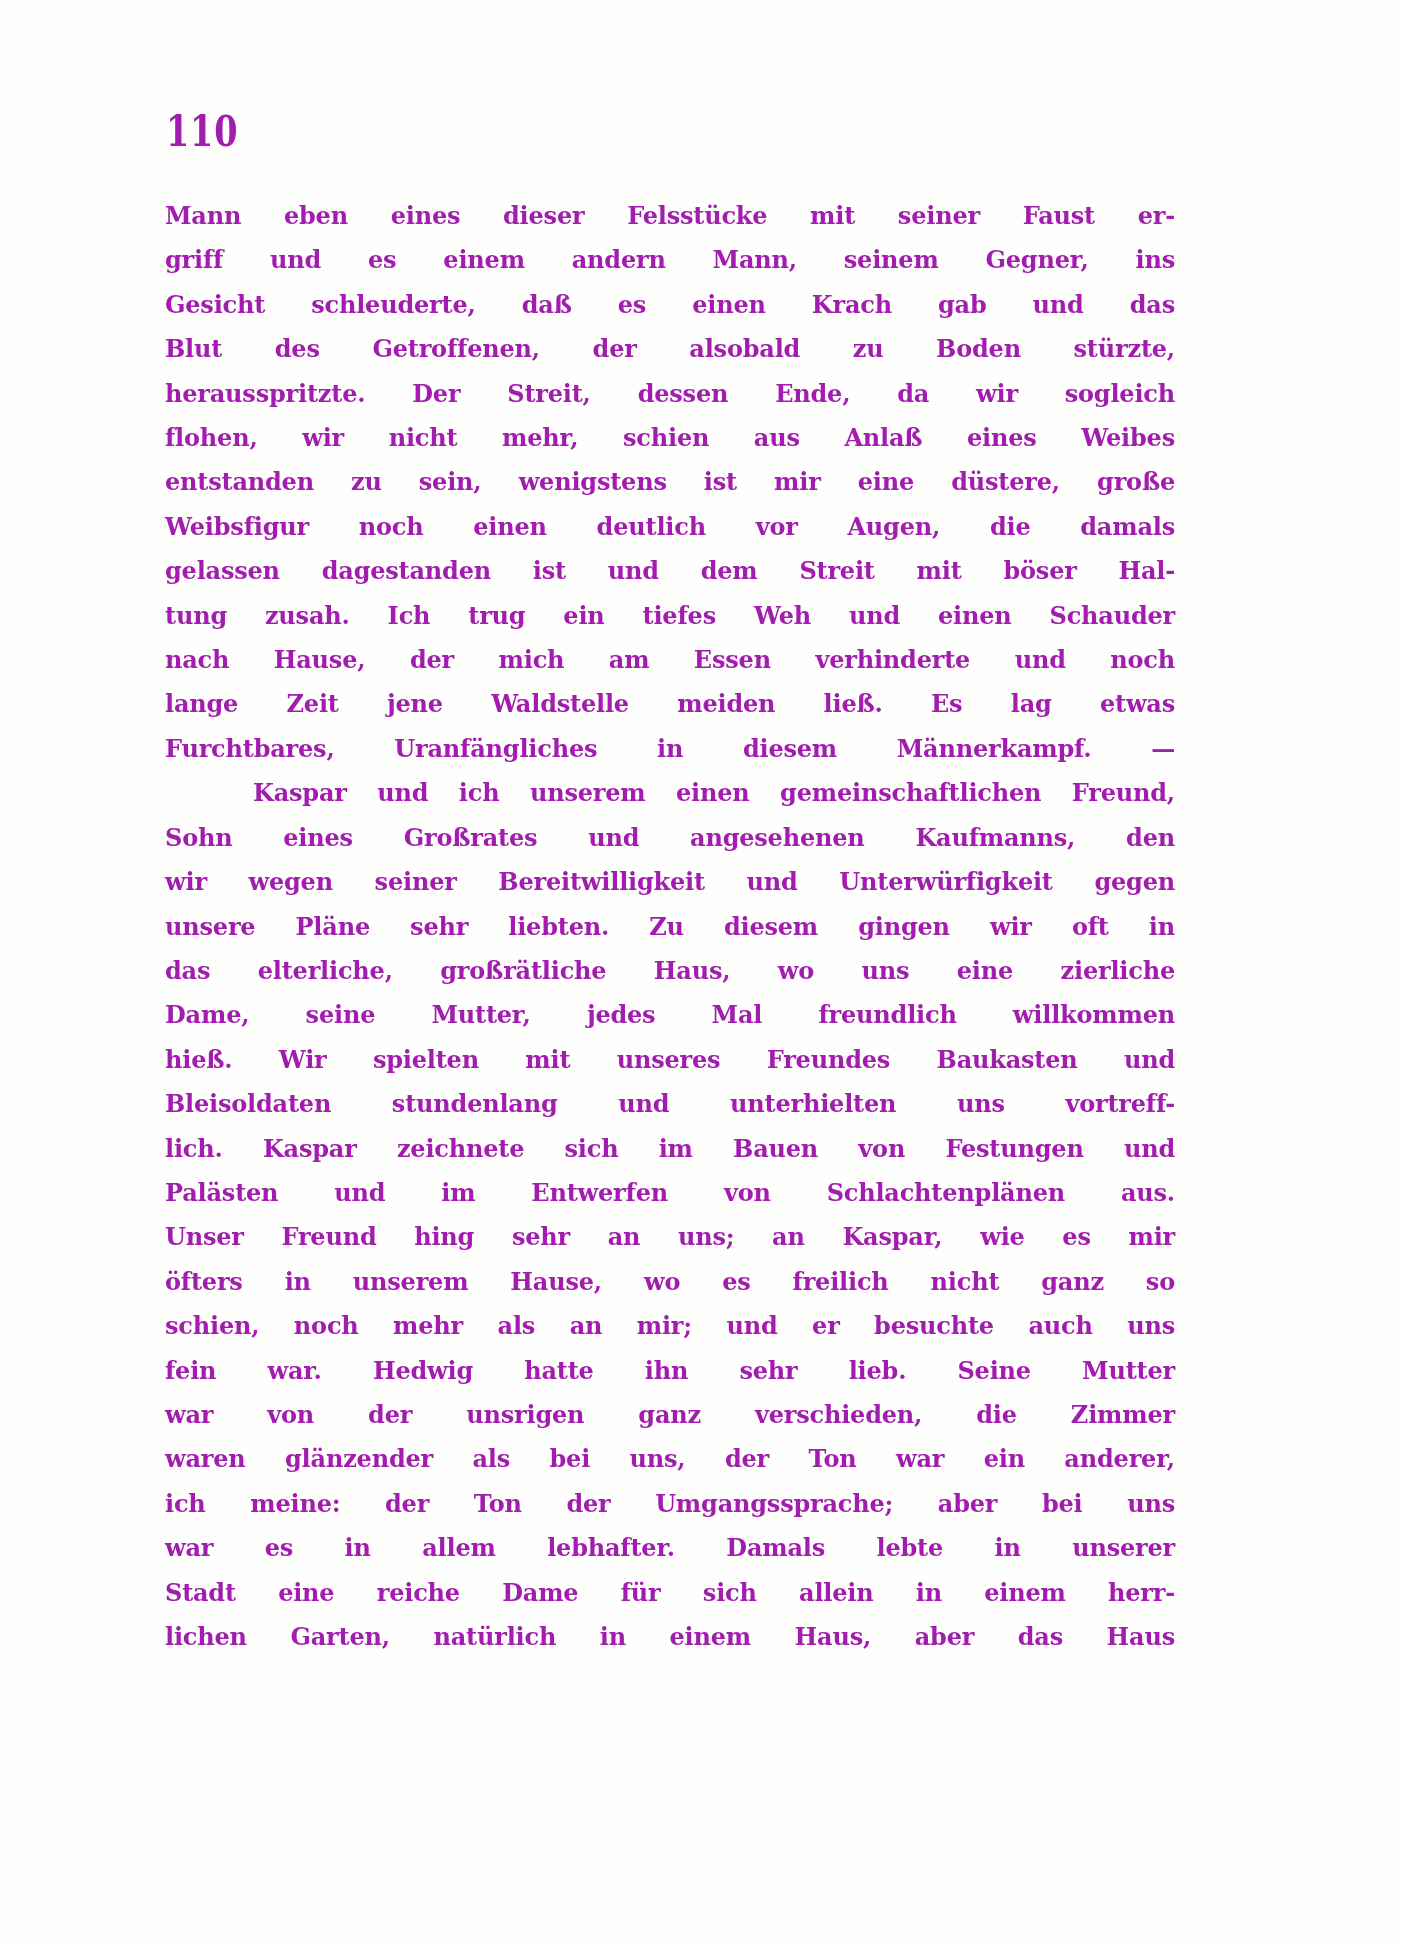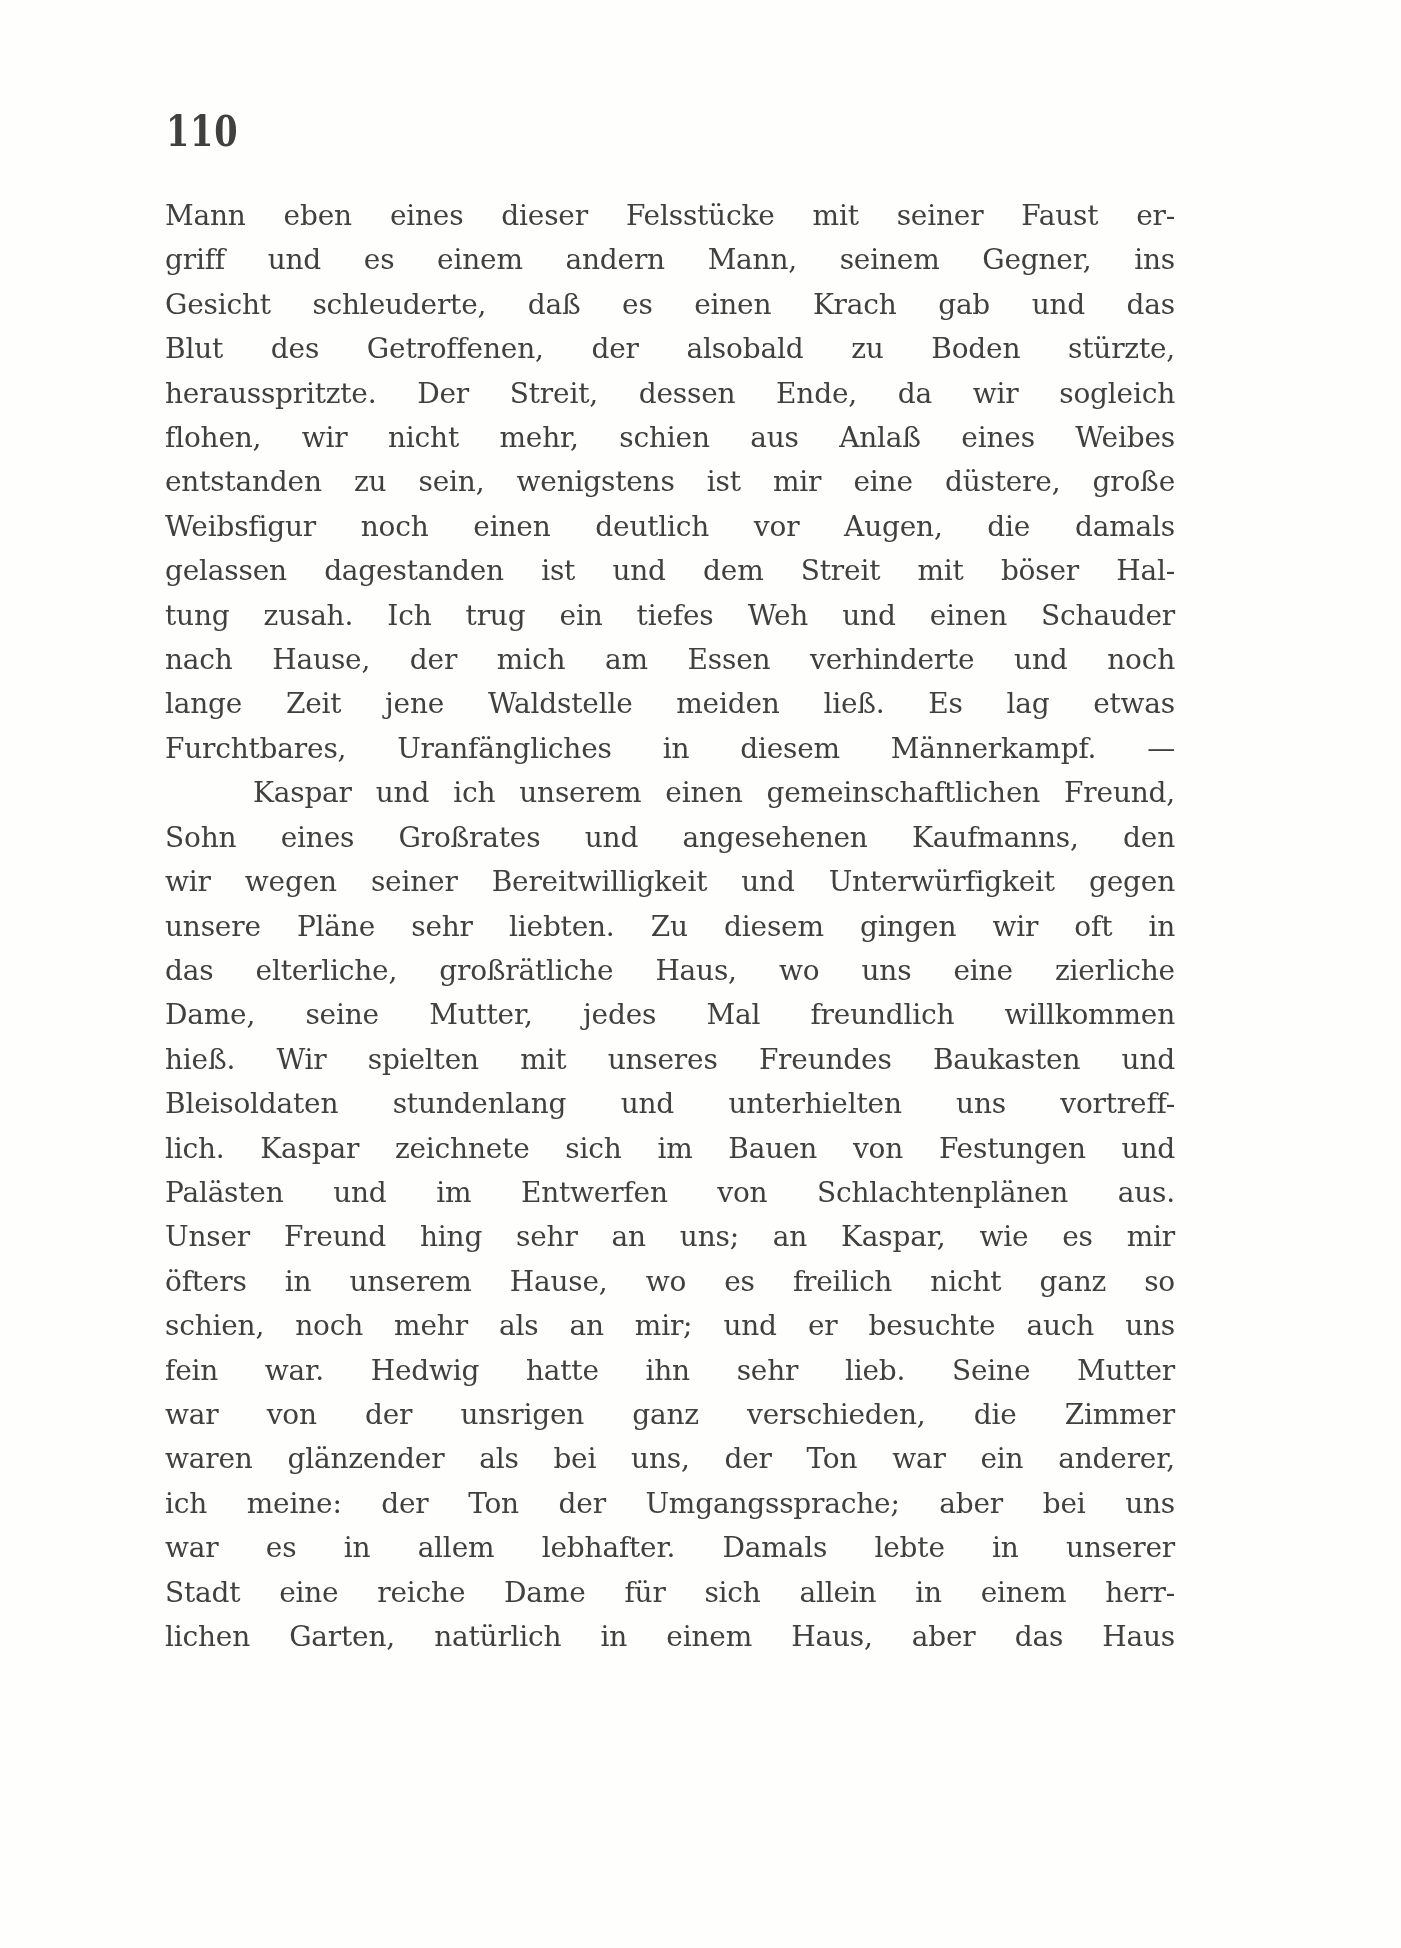--- a/index.html
+++ b/index.html
@@ -27,37 +27,37 @@
     transform-origin: 0 0;
     white-space: nowrap;
   }
   .text-block {
     position: absolute;
     left: 165px;
     top: 194px;
     width: 1010px;
   }
   .line {
-    font-size: 28px;
-    font-weight: 400;
+    font-size: 24px;
+    font-weight: 700;
     line-height: 44.4px;
     letter-spacing: -0.2px;
     word-spacing: 1px;
     text-align: justify;
     text-align-last: justify;
     -moz-text-align-last: justify;
   }
   .line.indent {
     text-indent: 88px;
   }
 </style>
 </head>
 <body>
 
-<div class="page" style="background: rgb(254, 254, 253); color: #404040;">
+<div class="page" style="background: rgb(254, 254, 253); color: #a21caf;">
   <div class="page-number">110</div>
   <div class="text-block">
       <div class="line">Mann eben eines dieser Felsstücke mit seiner Faust er-</div>
       <div class="line">griff und es einem andern Mann, seinem Gegner, ins</div>
       <div class="line">Gesicht schleuderte, daß es einen Krach gab und das</div>
       <div class="line">Blut des Getroffenen, der alsobald zu Boden stürzte,</div>
       <div class="line">herausspritzte. Der Streit, dessen Ende, da wir sogleich</div>
       <div class="line">flohen, wir nicht mehr, schien aus Anlaß eines Weibes</div>
       <div class="line">entstanden zu sein, wenigstens ist mir eine düstere, große</div>
       <div class="line">Weibsfigur noch einen deutlich vor Augen, die damals</div>

